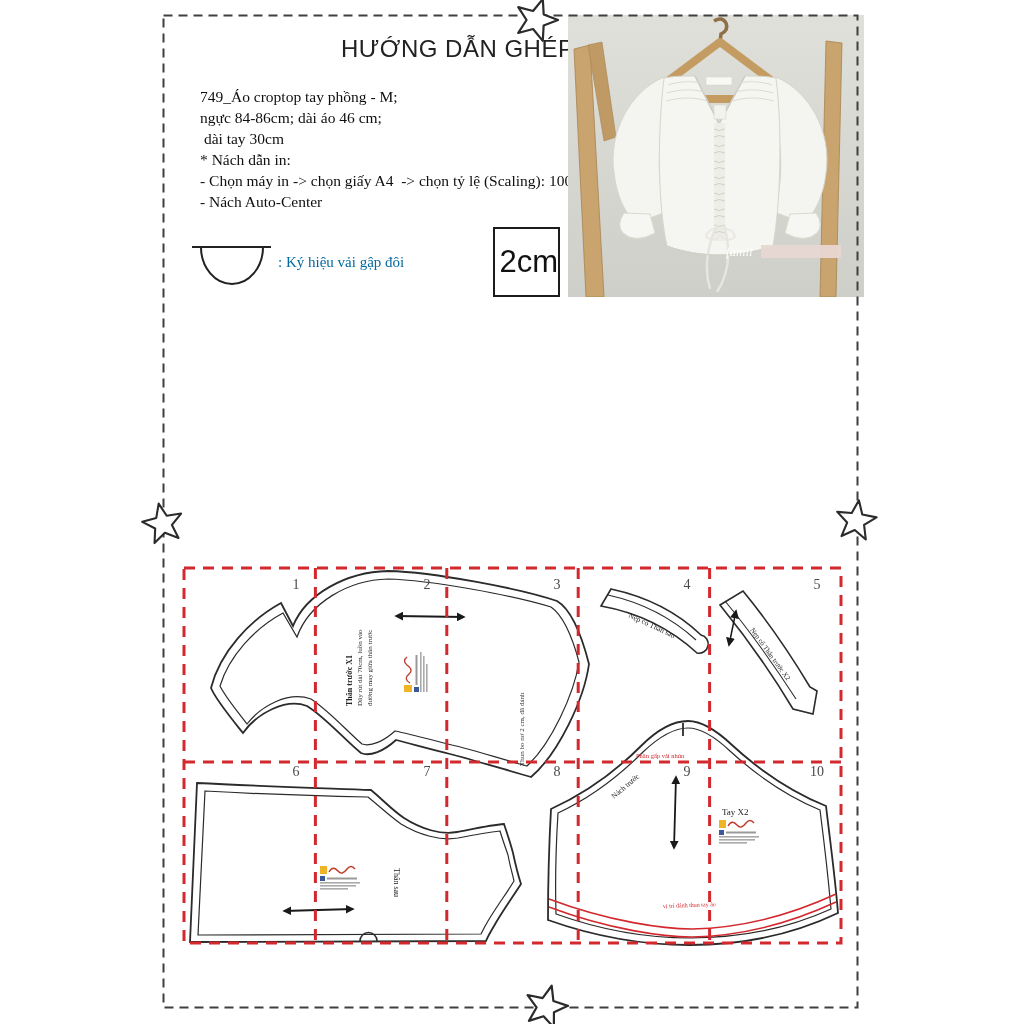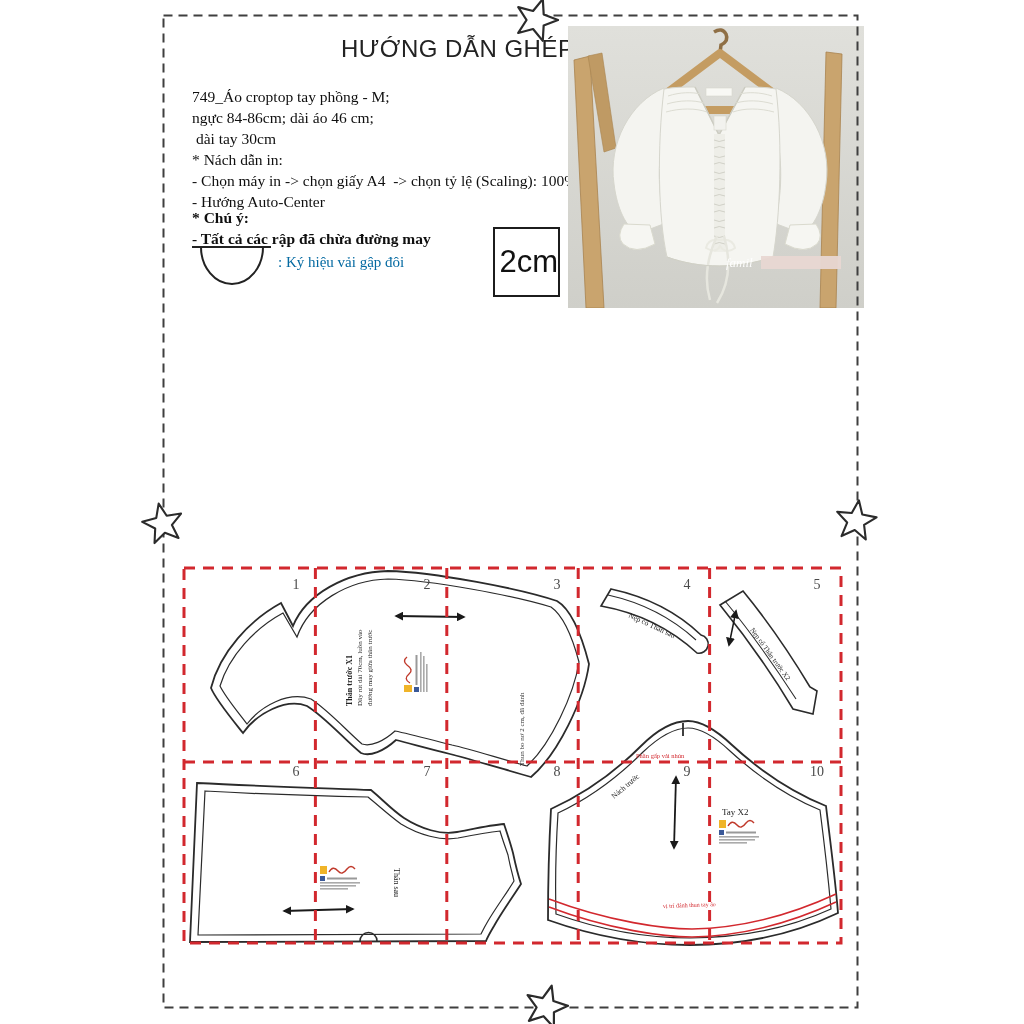--- a/index.html
+++ b/index.html
@@ -1,50 +1,46 @@
 <!DOCTYPE html>
 <html><head>
 <meta charset="utf-8">
 <style>
   html,body{margin:0;padding:0;background:#fff;}
   .page{position:relative;width:1024px;height:1024px;background:#ffffff;overflow:hidden;
         font-family:"Liberation Serif",serif;color:#111;}
   .title{position:absolute;left:341px;top:35px;z-index:1;white-space:nowrap;
          font-family:"Liberation Sans",sans-serif;font-size:24px;letter-spacing:.5px;color:#222;}
   .info{position:absolute;left:192px;top:86px;z-index:1;font-size:15.5px;line-height:21px;color:#0f0f0f;}
-  .info div{white-space:pre;}
+  .info div{white-space:pre;margin-left:8px;}
   .note{position:absolute;left:192px;top:207px;z-index:1;font-size:15.5px;line-height:21px;font-weight:bold;color:#0f0f0f;}
   .fold-label{position:absolute;left:278px;top:254px;z-index:1;font-size:15px;color:#0369a1;}
   .scale-box{position:absolute;left:493px;top:227px;width:63px;height:66px;z-index:1;
              border:2.5px solid #1c1c1c;display:flex;align-items:center;justify-content:flex-end;
              font-family:"Liberation Sans",sans-serif;font-size:31px;color:#111;}
-  .photo{position:absolute;left:568px;top:26px;width:356px;height:282px;z-index:2;}
+  .photo{position:absolute;left:568px;top:15px;width:356px;height:282px;z-index:2;}
   .overlay{position:absolute;left:0;top:0;width:1024px;height:1024px;z-index:3;pointer-events:none;}
   svg text{font-family:"Liberation Serif",serif;}
 </style>
 </head>
 <body>
 
 <div class="page">
 
   <div class="title">HƯỚNG DẪN GHÉP RẬP</div>
 
   <div class="info">
     <div>749_Áo croptop tay phồng - M;</div>
     <div>ngực 84-86cm; dài áo 46 cm;</div>
     <div> dài tay 30cm</div>
     <div>* Nách dẫn in:</div>
     <div>- Chọn máy in -&gt; chọn giấy A4  -&gt; chọn tỷ lệ (Scaling): 100%</div>
-    <div>- Hướng Auto-Center</div>
+    <div>- Nách Auto-Center</div>
   </div>
 
-  <div class="note">
-    <div>* Chú ý:</div>
-    <div>- Tất cả các rập đã chừa đường may</div>
-  </div>
 
   <div class="fold-label">: Ký hiệu vải gập đôi</div>
 
   <div class="scale-box">
     <span>2cm</span>
   </div>
 
   <div class="photo">
     <svg width="296" height="282" viewBox="0 0 296 282">
       <defs>

